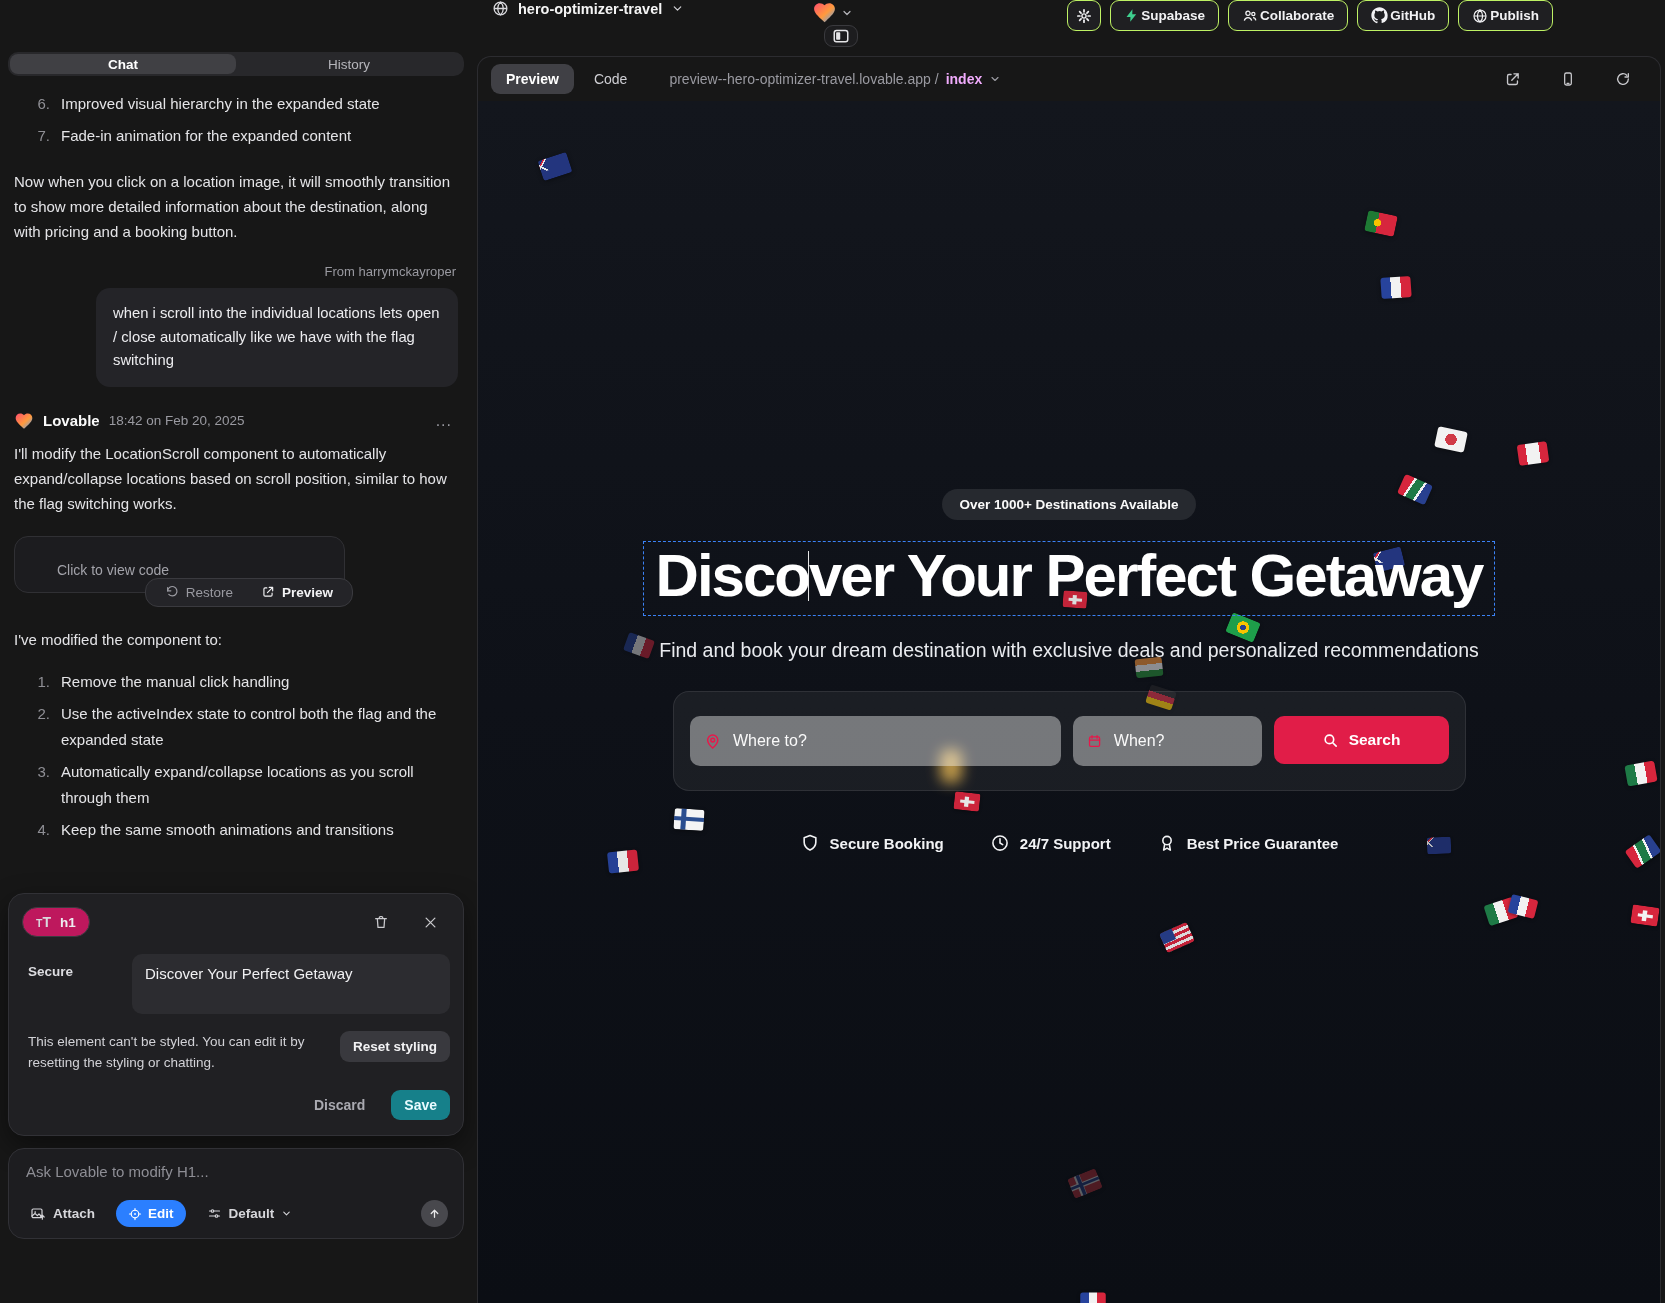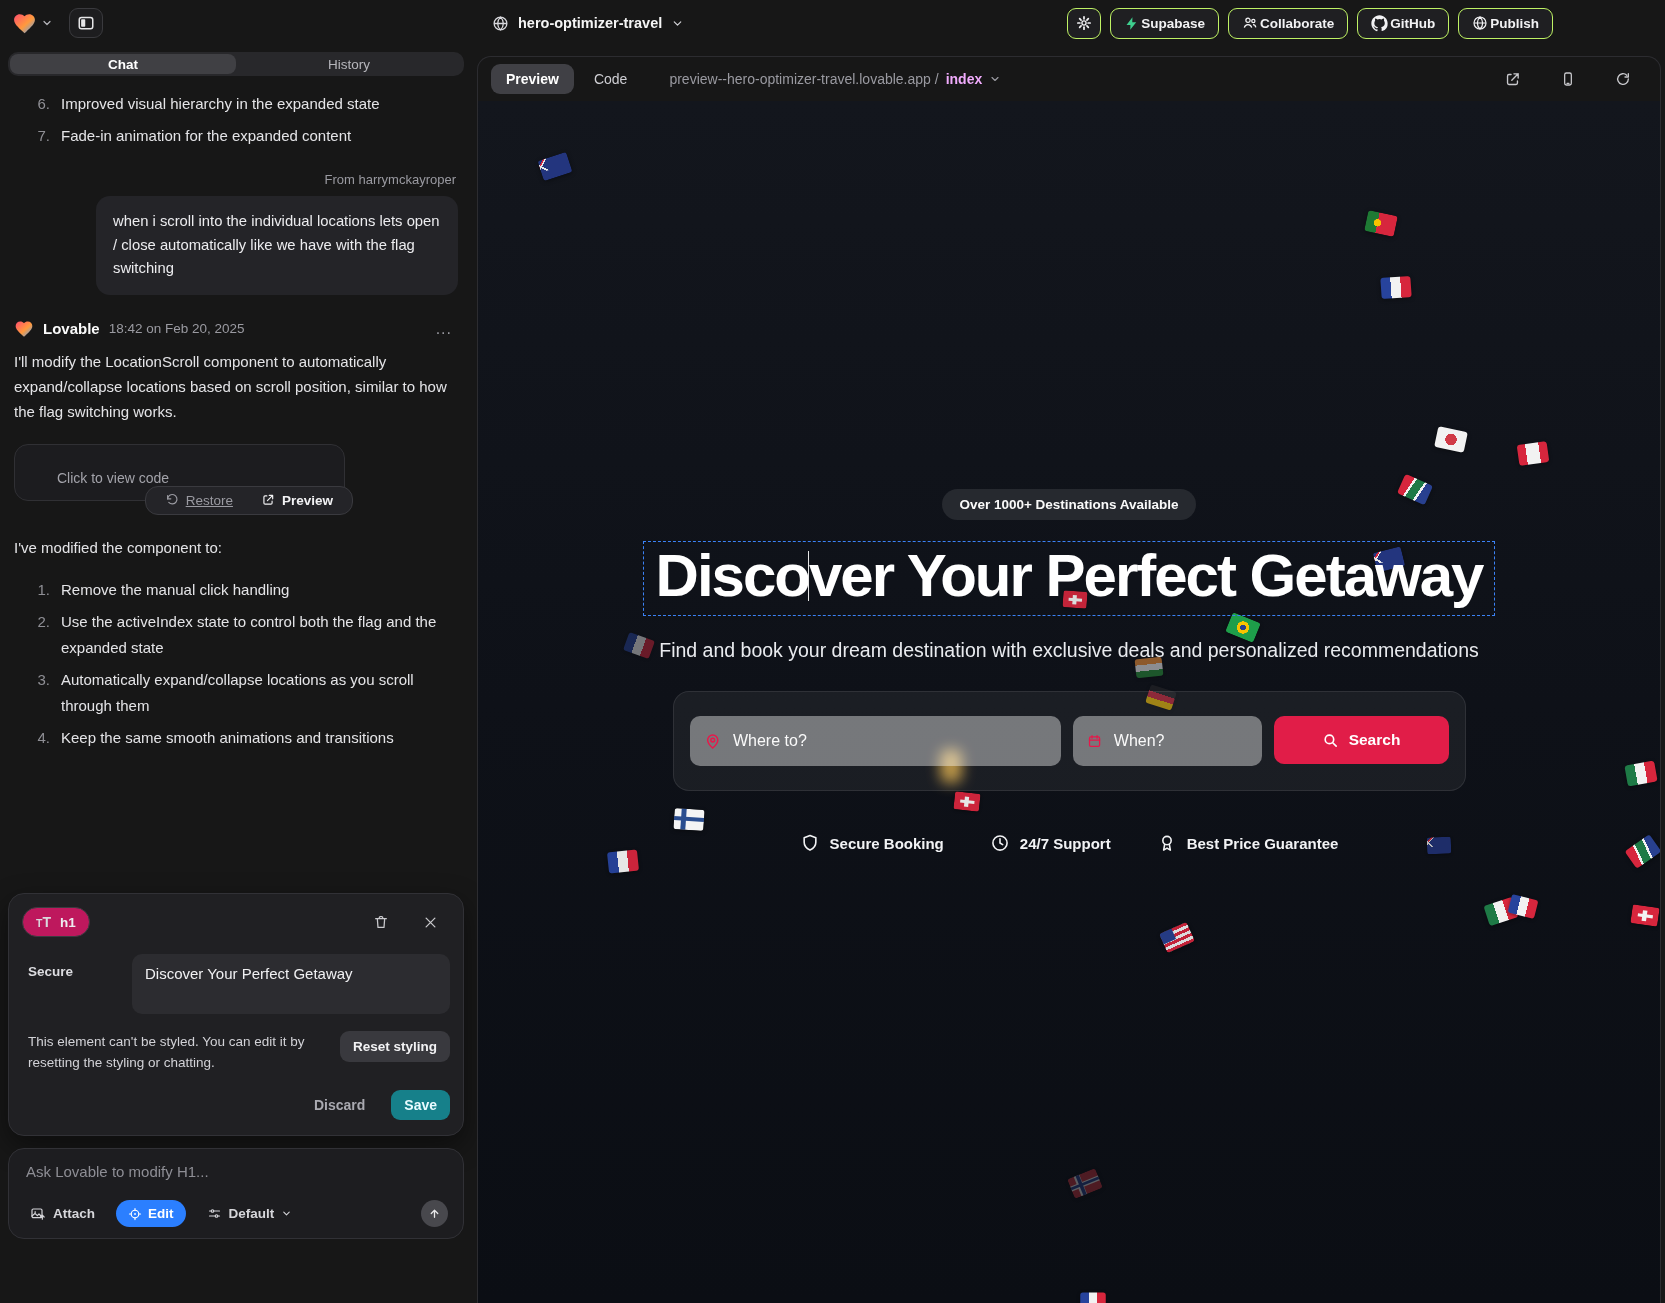--- a/index.html
+++ b/index.html
@@ -5,21 +5,21 @@
   * { box-sizing: border-box; }
   html,body { margin:0; padding:0; }
   body {
     width:1665px; height:1303px; overflow:hidden; position:relative;
     background:#171717; color:#e5e5e5;
     font-family:"Liberation Sans", sans-serif;
   }
   svg { display:block; }
 
   
-  .topbar { position:absolute; top:0; left:0; right:0; height:46px; display:flex; align-items:center; padding:0 12px; }
+  .topbar { position:absolute; top:0; left:0; right:0; height:46px; display:flex; align-items:center; padding:0 12px;flex-direction:column; }
   .logo-group { display:flex; align-items:center; gap:4px; }
   .icon-btn { background:transparent; border:none; color:#d4d4d8; display:flex; align-items:center; justify-content:center; cursor:pointer; }
   .panel-toggle { margin-left:16px; width:34px; height:30px; border:1px solid #3a3a3e; border-radius:9px; background:#1d1d1f; }
   .project { position:absolute; left:492px; display:flex; align-items:center; gap:9px; }
   .project-name { font-size:14.5px; font-weight:700; color:#f5f5f5; }
   .topbar-right { position:absolute; right:112px; display:flex; align-items:center; gap:9px; }
   .tb-btn { height:31px; border:1px solid #bef264; background:#1f1f22; border-radius:9px; padding:0 13px;
             display:flex; align-items:center; gap:2px; font-size:13.5px; font-weight:700; color:#f2f2f4; cursor:pointer; }
   .tb-btn.square { width:34px; padding:0; justify-content:center; }
 
@@ -40,21 +40,21 @@
   .assistant-name { font-size:15px; font-weight:700; color:#fafafa; }
   .assistant-time { font-size:13.5px; color:#9a9aa1; }
   .assistant-menu { margin-left:auto; color:#9a9aa1; font-size:16px; letter-spacing:1px; cursor:pointer; background:none; border:none; }
 
   .edit-card { width:331px; border:1px solid #303034; background:#1c1c1f; border-radius:14px; padding:15px 14px 12px; position:relative; margin:20px 0 34px; }
   .ec-row { display:flex; align-items:center; gap:11px; font-size:14.5px; color:#ececf0; font-weight:600; cursor:pointer; }
   .ec-title { flex:1; }
   .ec-sub { margin:10px 0 2px 28px; font-size:14px; color:#a3a3aa; }
   .ec-actions { position:absolute; right:-9px; bottom:-15px; background:#242428; border:1px solid #3a3a3f; border-radius:13px;
                 display:flex; align-items:center; height:29px; padding:0 13px; gap:16px; font-size:13.5px; }
-  .ec-restore { display:flex; align-items:flex-start; gap:7px; color:#9a9aa1; background:none; border:none; font-size:13.5px; cursor:pointer;text-decoration:underline; }
+  .ec-restore { display:flex; align-items:flex-start; gap:7px; color:#9a9aa1; background:none; border:none; font-size:13.5px; cursor:pointer; }
   .ec-preview { display:flex; align-items:center; gap:7px; color:#f2f2f4; font-weight:700; background:none; border:none; font-size:13.5px; cursor:pointer; }
 
   
   .editor { margin:8px 8px 6px; background:#202023; border:1px solid #313136; border-radius:16px; padding:13px 13px 15px;
             box-shadow:0 10px 28px rgba(0,0,0,.45); flex:none; }
   .editor-head { display:flex; align-items:center; }
   .tag-pill { display:flex; align-items:center; height:30px; border:1px solid #3b3b40; border-radius:15px; padding:0 13px; gap:9px; background:#be185d; }
   .tt-icon { color:#d9d9dd; font-weight:700; font-size:14px; line-height:1; }
   .tt-icon .small-t { font-size:10.5px; }
   .tag-name { font-size:13.5px; color:#ececf0; font-weight:600; }
@@ -250,20 +250,21 @@
   <div class="chat-scroll">
     <div class="oitem">
       <span class="onum">6.</span>
       <span class="otext">Improved visual hierarchy in the expanded state</span>
     </div>
     <div class="oitem">
       <span class="onum">7.</span>
       <span class="otext">Fade-in animation for the expanded content</span>
     </div>
 
+    <p class="msg" style="margin:17px 0 0;">Now when you click on a location image, it will smoothly transition to show more detailed information about the destination, along with pricing and a booking button.</p>
 
     <div class="from-label">From harrymckayroper</div>
     <div class="bubble">when i scroll into the individual locations lets open / close automatically like we have with the flag switching</div>
 
     <div class="assistant-head">
       <span>
         <svg width="20" height="20" viewBox="0 0 24 24">
             <path d="M12 21.35l-1.45-1.32C5.4 15.36 2 12.28 2 8.5 2 5.42 4.42 3 7.5 3c1.74 0 3.41.81 4.5 2.09C13.09 3.81 14.76 3 16.5 3 19.58 3 22 5.42 22 8.5c0 3.78-3.4 6.86-8.55 11.54L12 21.35z" fill="url(#hg)"></path>
           </svg>
       </span>

